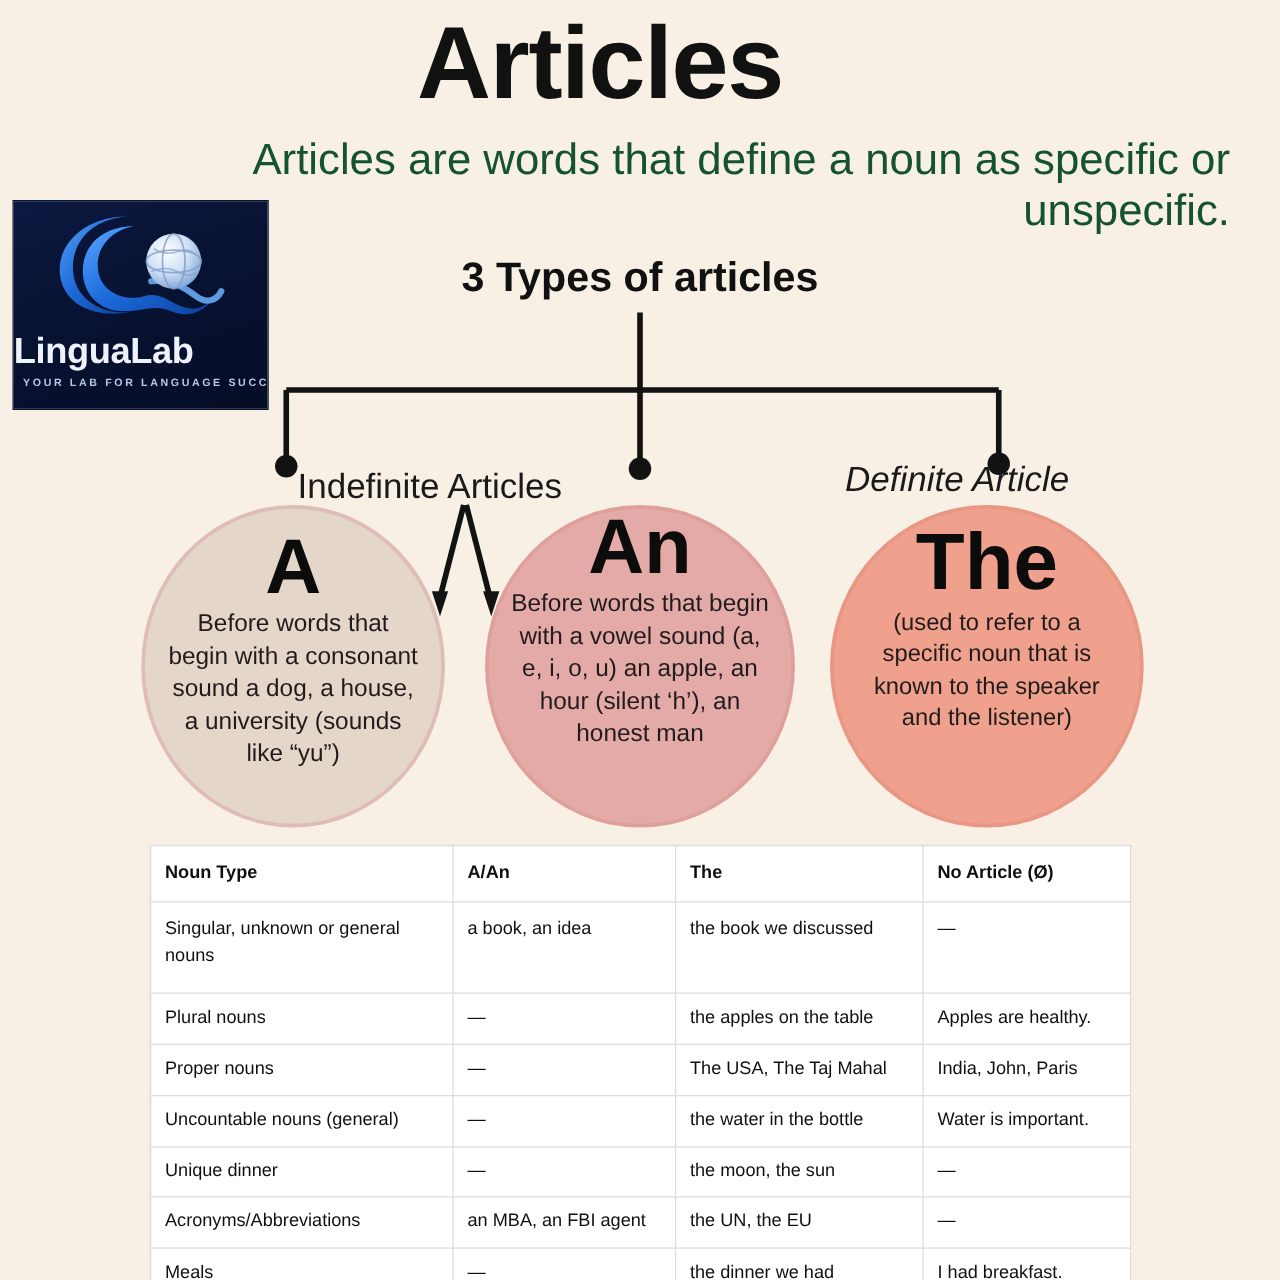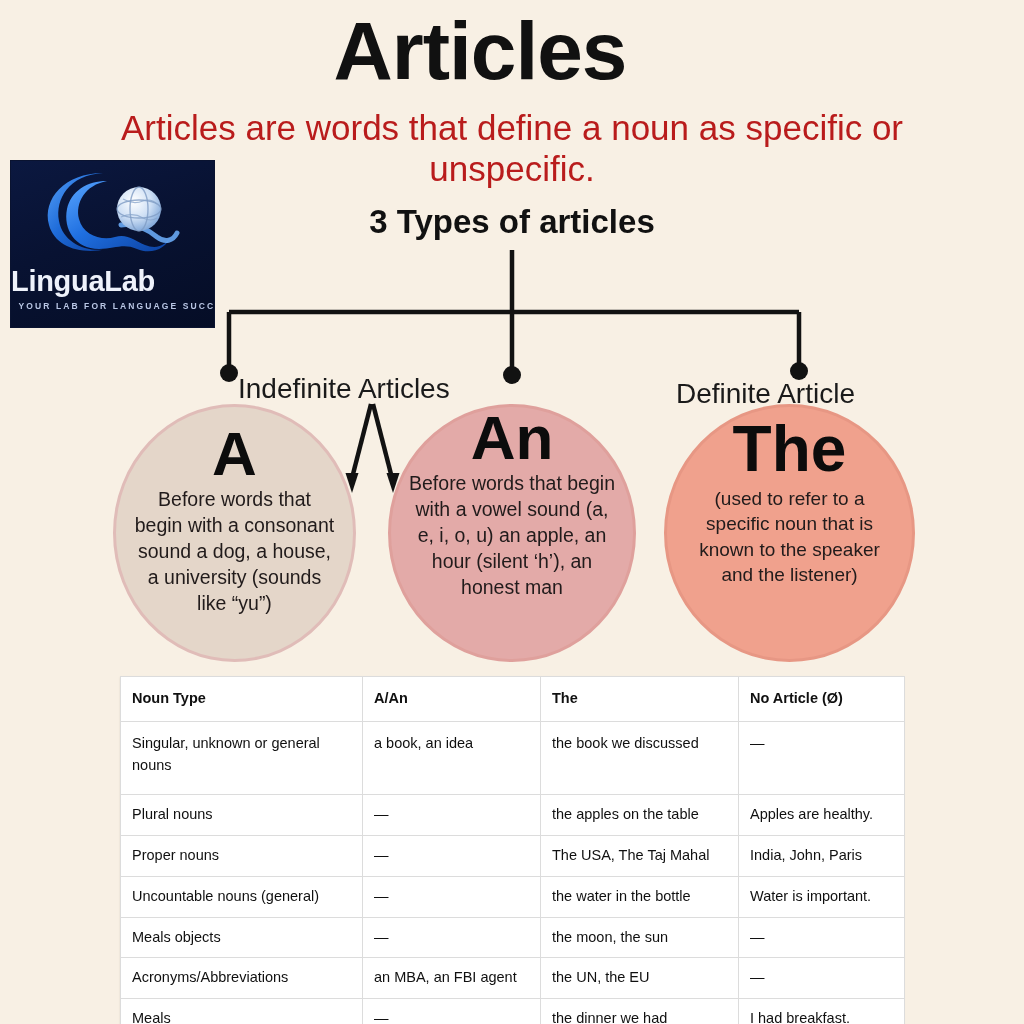--- a/index.html
+++ b/index.html
@@ -34,25 +34,25 @@
     letter-spacing: -1px;
     line-height: 1.0;
     color: #111111;
   }
 
   .subtitle {
     position: absolute;
     top: 108px;
     left: 40px;
     width: 944px;
-    text-align: center;
+    text-align: right;
     font-size: 35px;
     font-weight: 400;
     line-height: 1.16;
-    color: #b91c1c;
+    color: #14532d;
   }
 
   
   .logo {
     position: absolute;
     left: 10px;
     top: 160px;
     width: 203px;
     height: 166px;
     background: linear-gradient(160deg, #0b1840 0%, #081232 45%, #050d26 100%);
@@ -113,21 +113,21 @@
 
   
   .branch-label {
     position: absolute;
     font-size: 28px;
     font-weight: 400;
     color: #1a1a1a;
     white-space: nowrap;
   }
   .branch-indefinite { left: 238px; top: 373px; }
-  .branch-definite   { left: 676px; top: 378px; }
+  .branch-definite   { left: 676px; top: 368px; font-style: italic; }
 
   
   .circle {
     position: absolute;
     border-radius: 50%;
     box-sizing: border-box;
     display: block;
     text-align: center;
   }
   .circle-a {
@@ -324,21 +324,21 @@
           <td>The USA, The Taj Mahal</td>
           <td>India, John, Paris</td>
         </tr>
         <tr>
           <td>Uncountable nouns (general)</td>
           <td>—</td>
           <td>the water in the bottle</td>
           <td>Water is important.</td>
         </tr>
         <tr>
-          <td>Meals objects</td>
+          <td>Unique dinner</td>
           <td>—</td>
           <td>the moon, the sun</td>
           <td>—</td>
         </tr>
         <tr>
           <td>Acronyms/Abbreviations</td>
           <td>an MBA, an FBI agent</td>
           <td>the UN, the EU</td>
           <td>—</td>
         </tr>

